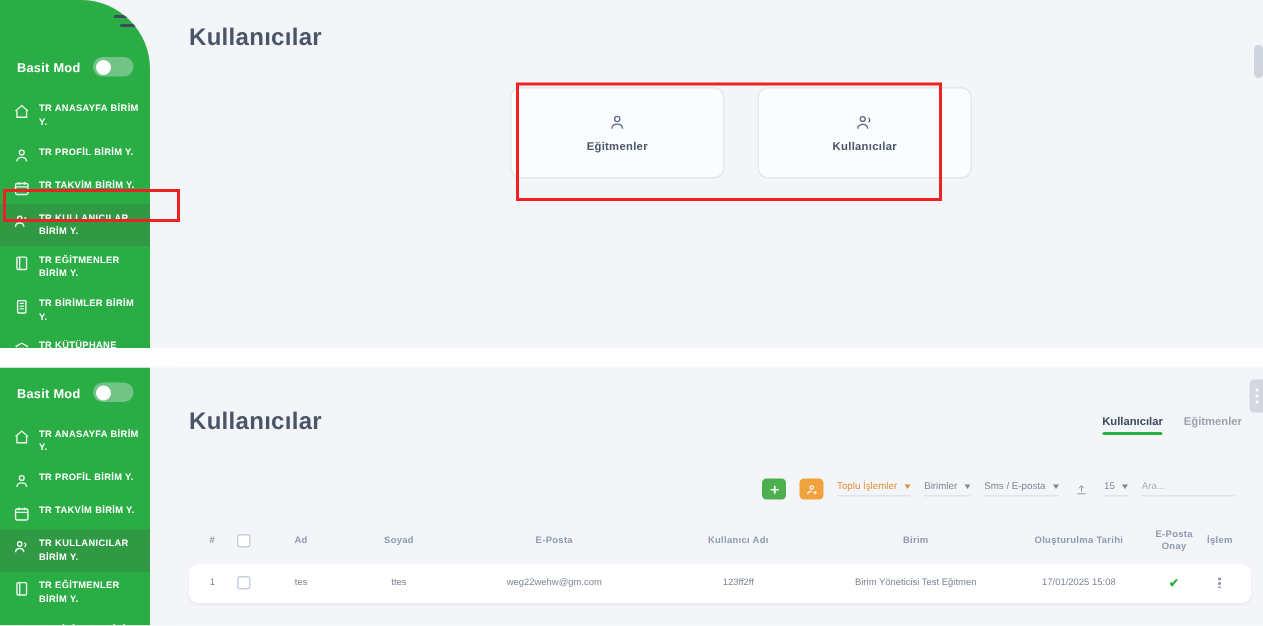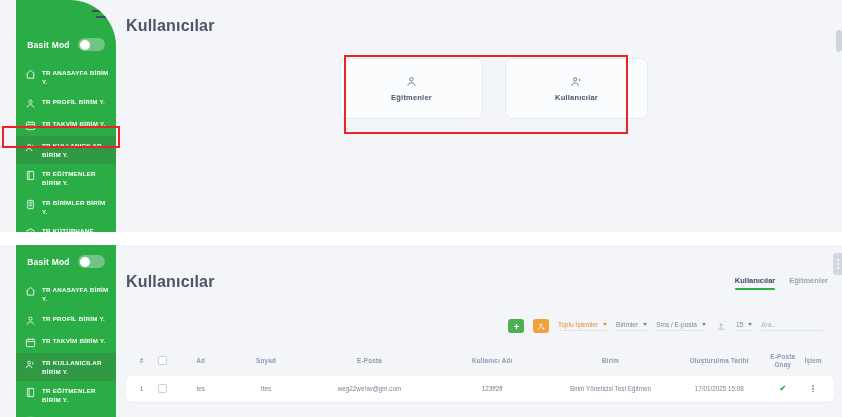--- a/index.html
+++ b/index.html
@@ -11,21 +11,21 @@
   }
   .screen { position: relative; width: 842px; height: 417px; background:#ffffff; }
 
   
   .panel { position: absolute; left: 0; width: 842px; overflow: hidden; background: #f4f5f9; }
   .panel-top    { top: 0;   height: 232px; }
   .panel-bottom { top: 245px; height: 172px; }
 
   
   .sidebar {
-    position: absolute; left: 16px; top: 0; bottom: 0; width: 100px;
+    position: absolute; left: 0; top: 0; bottom: 0; width: 100px;
     background: #2aad45;
     border-top-right-radius: 46px;
     overflow: hidden;
   }
   .sidebar.bottom { border-top-right-radius: 0; }
   .hamburger {
     position: absolute; right: 8px; top: 4px; width: 16px; height: 14px;
     display: flex; flex-direction: column; justify-content: space-between; align-items: flex-end;
   }
   .hamburger i { display:block; height: 2px; background: #3f4a5a; border-radius: 1px; }

